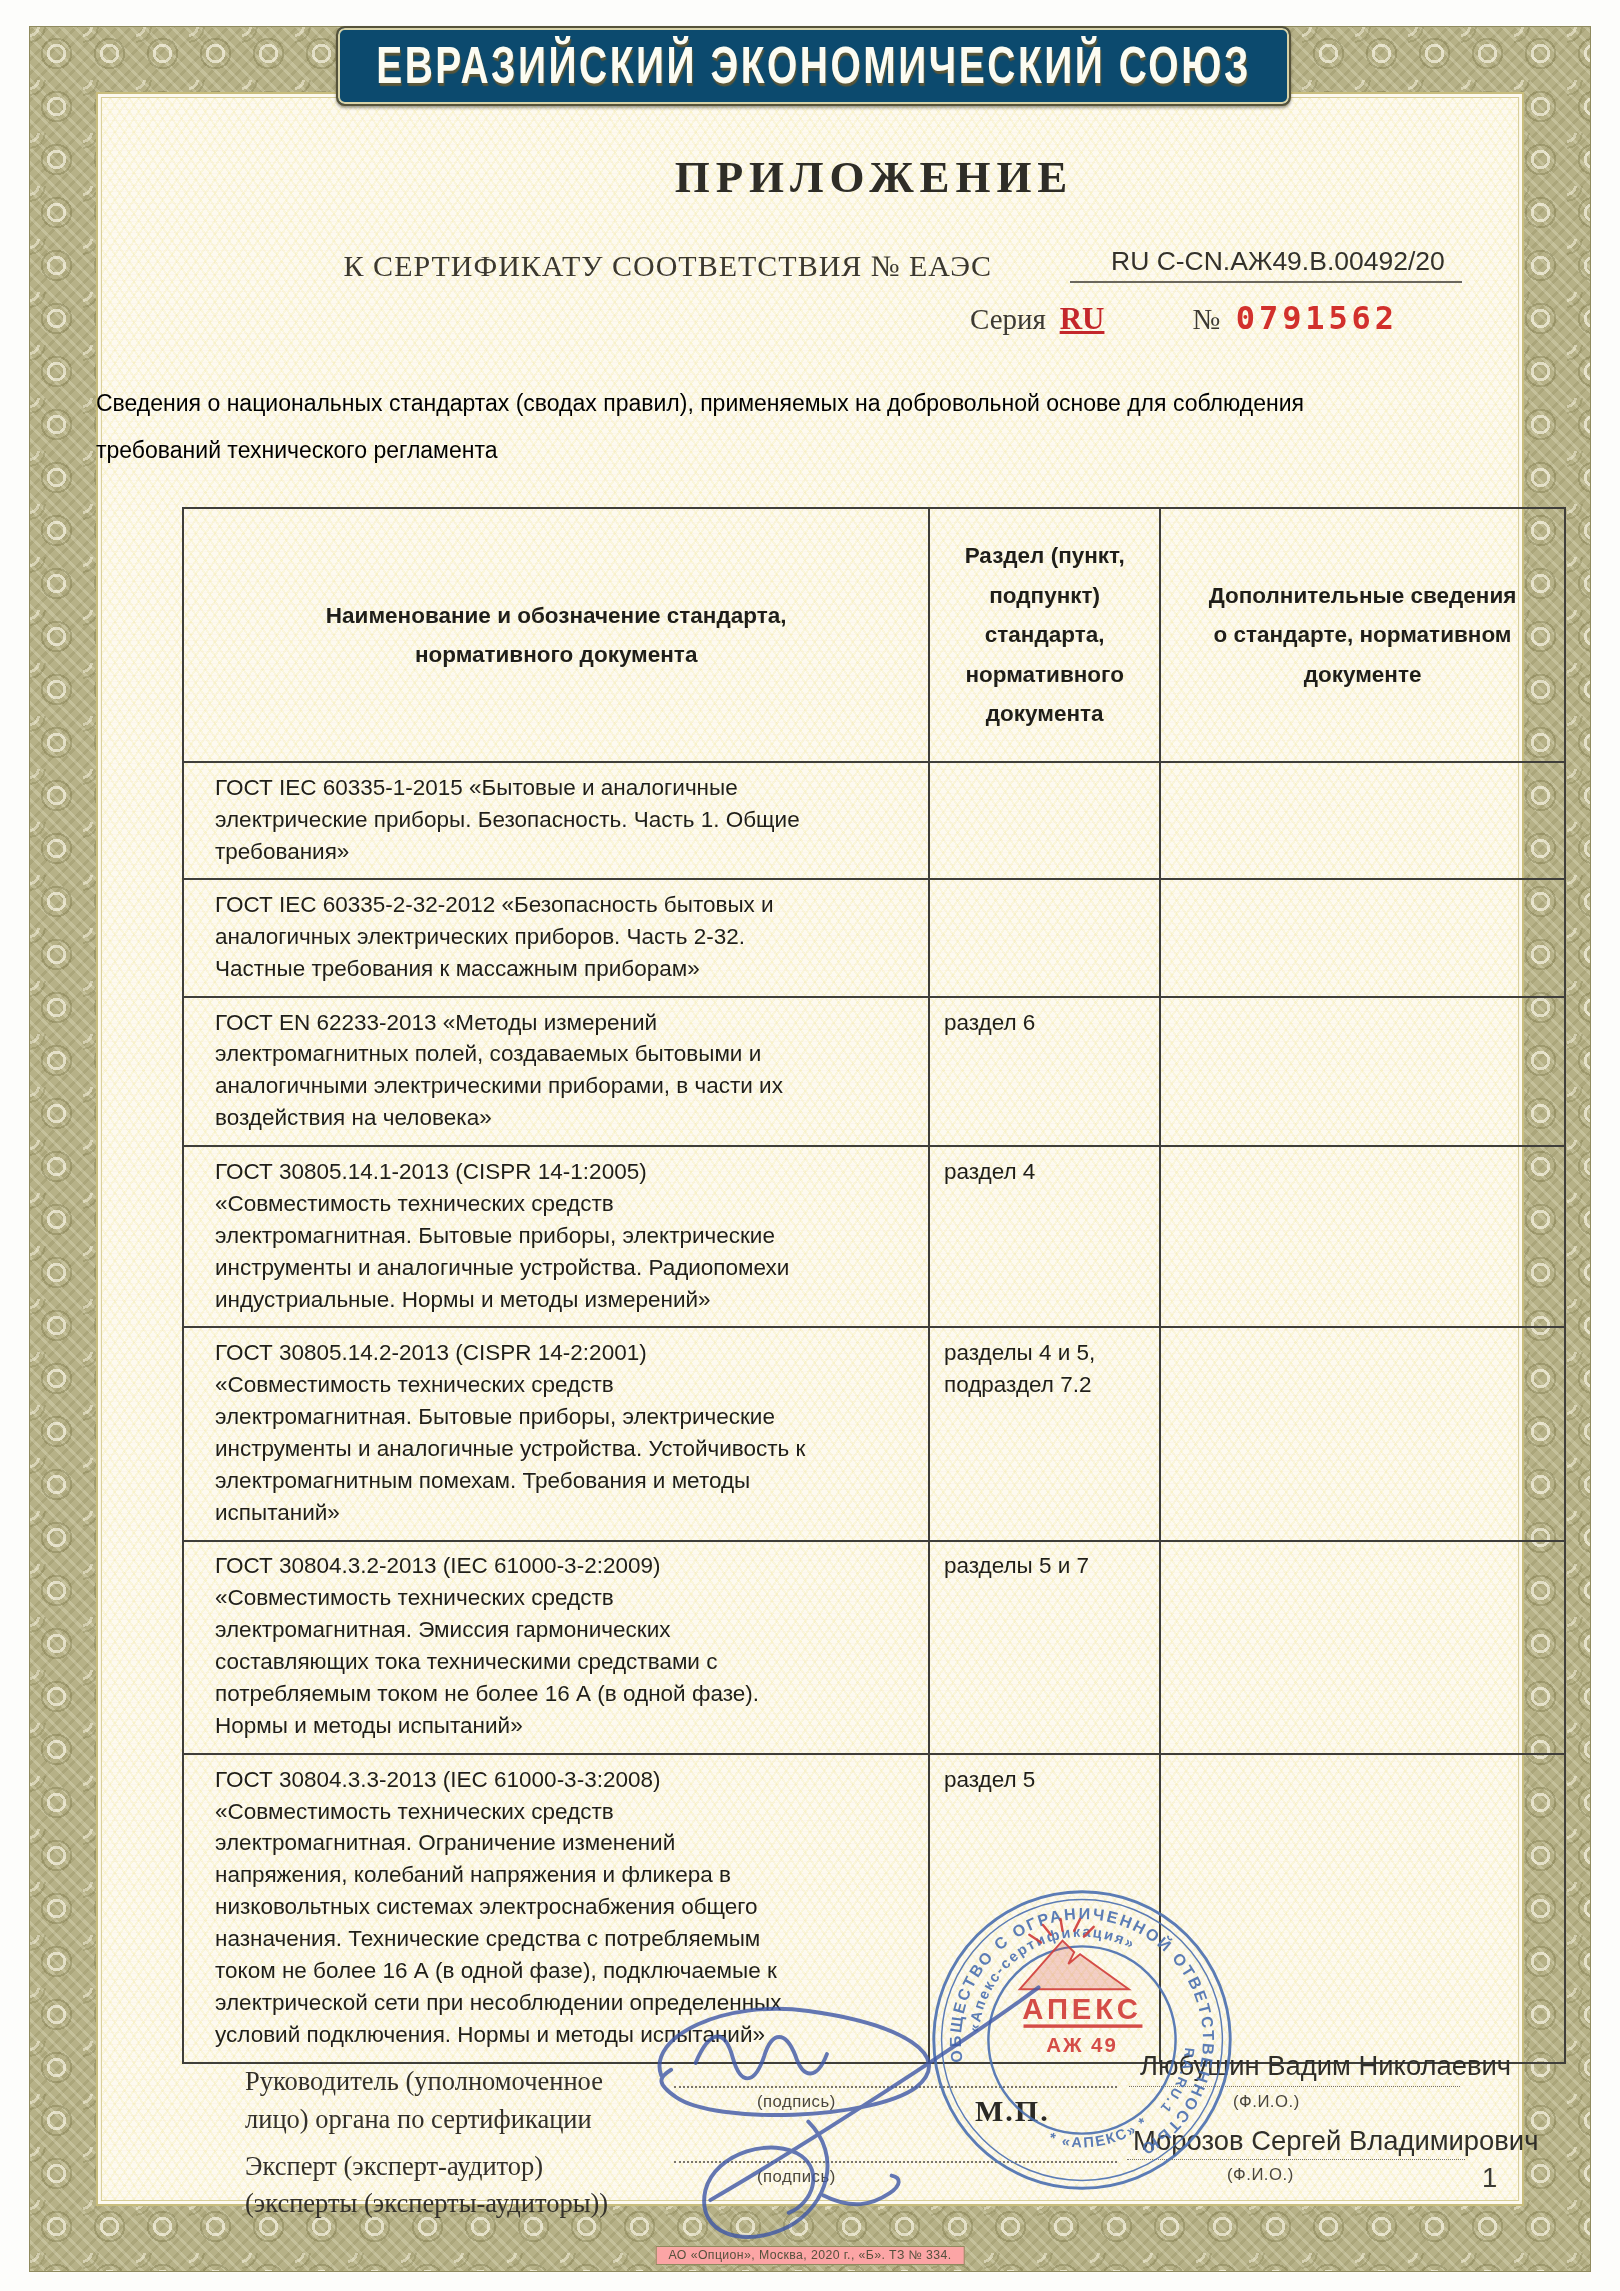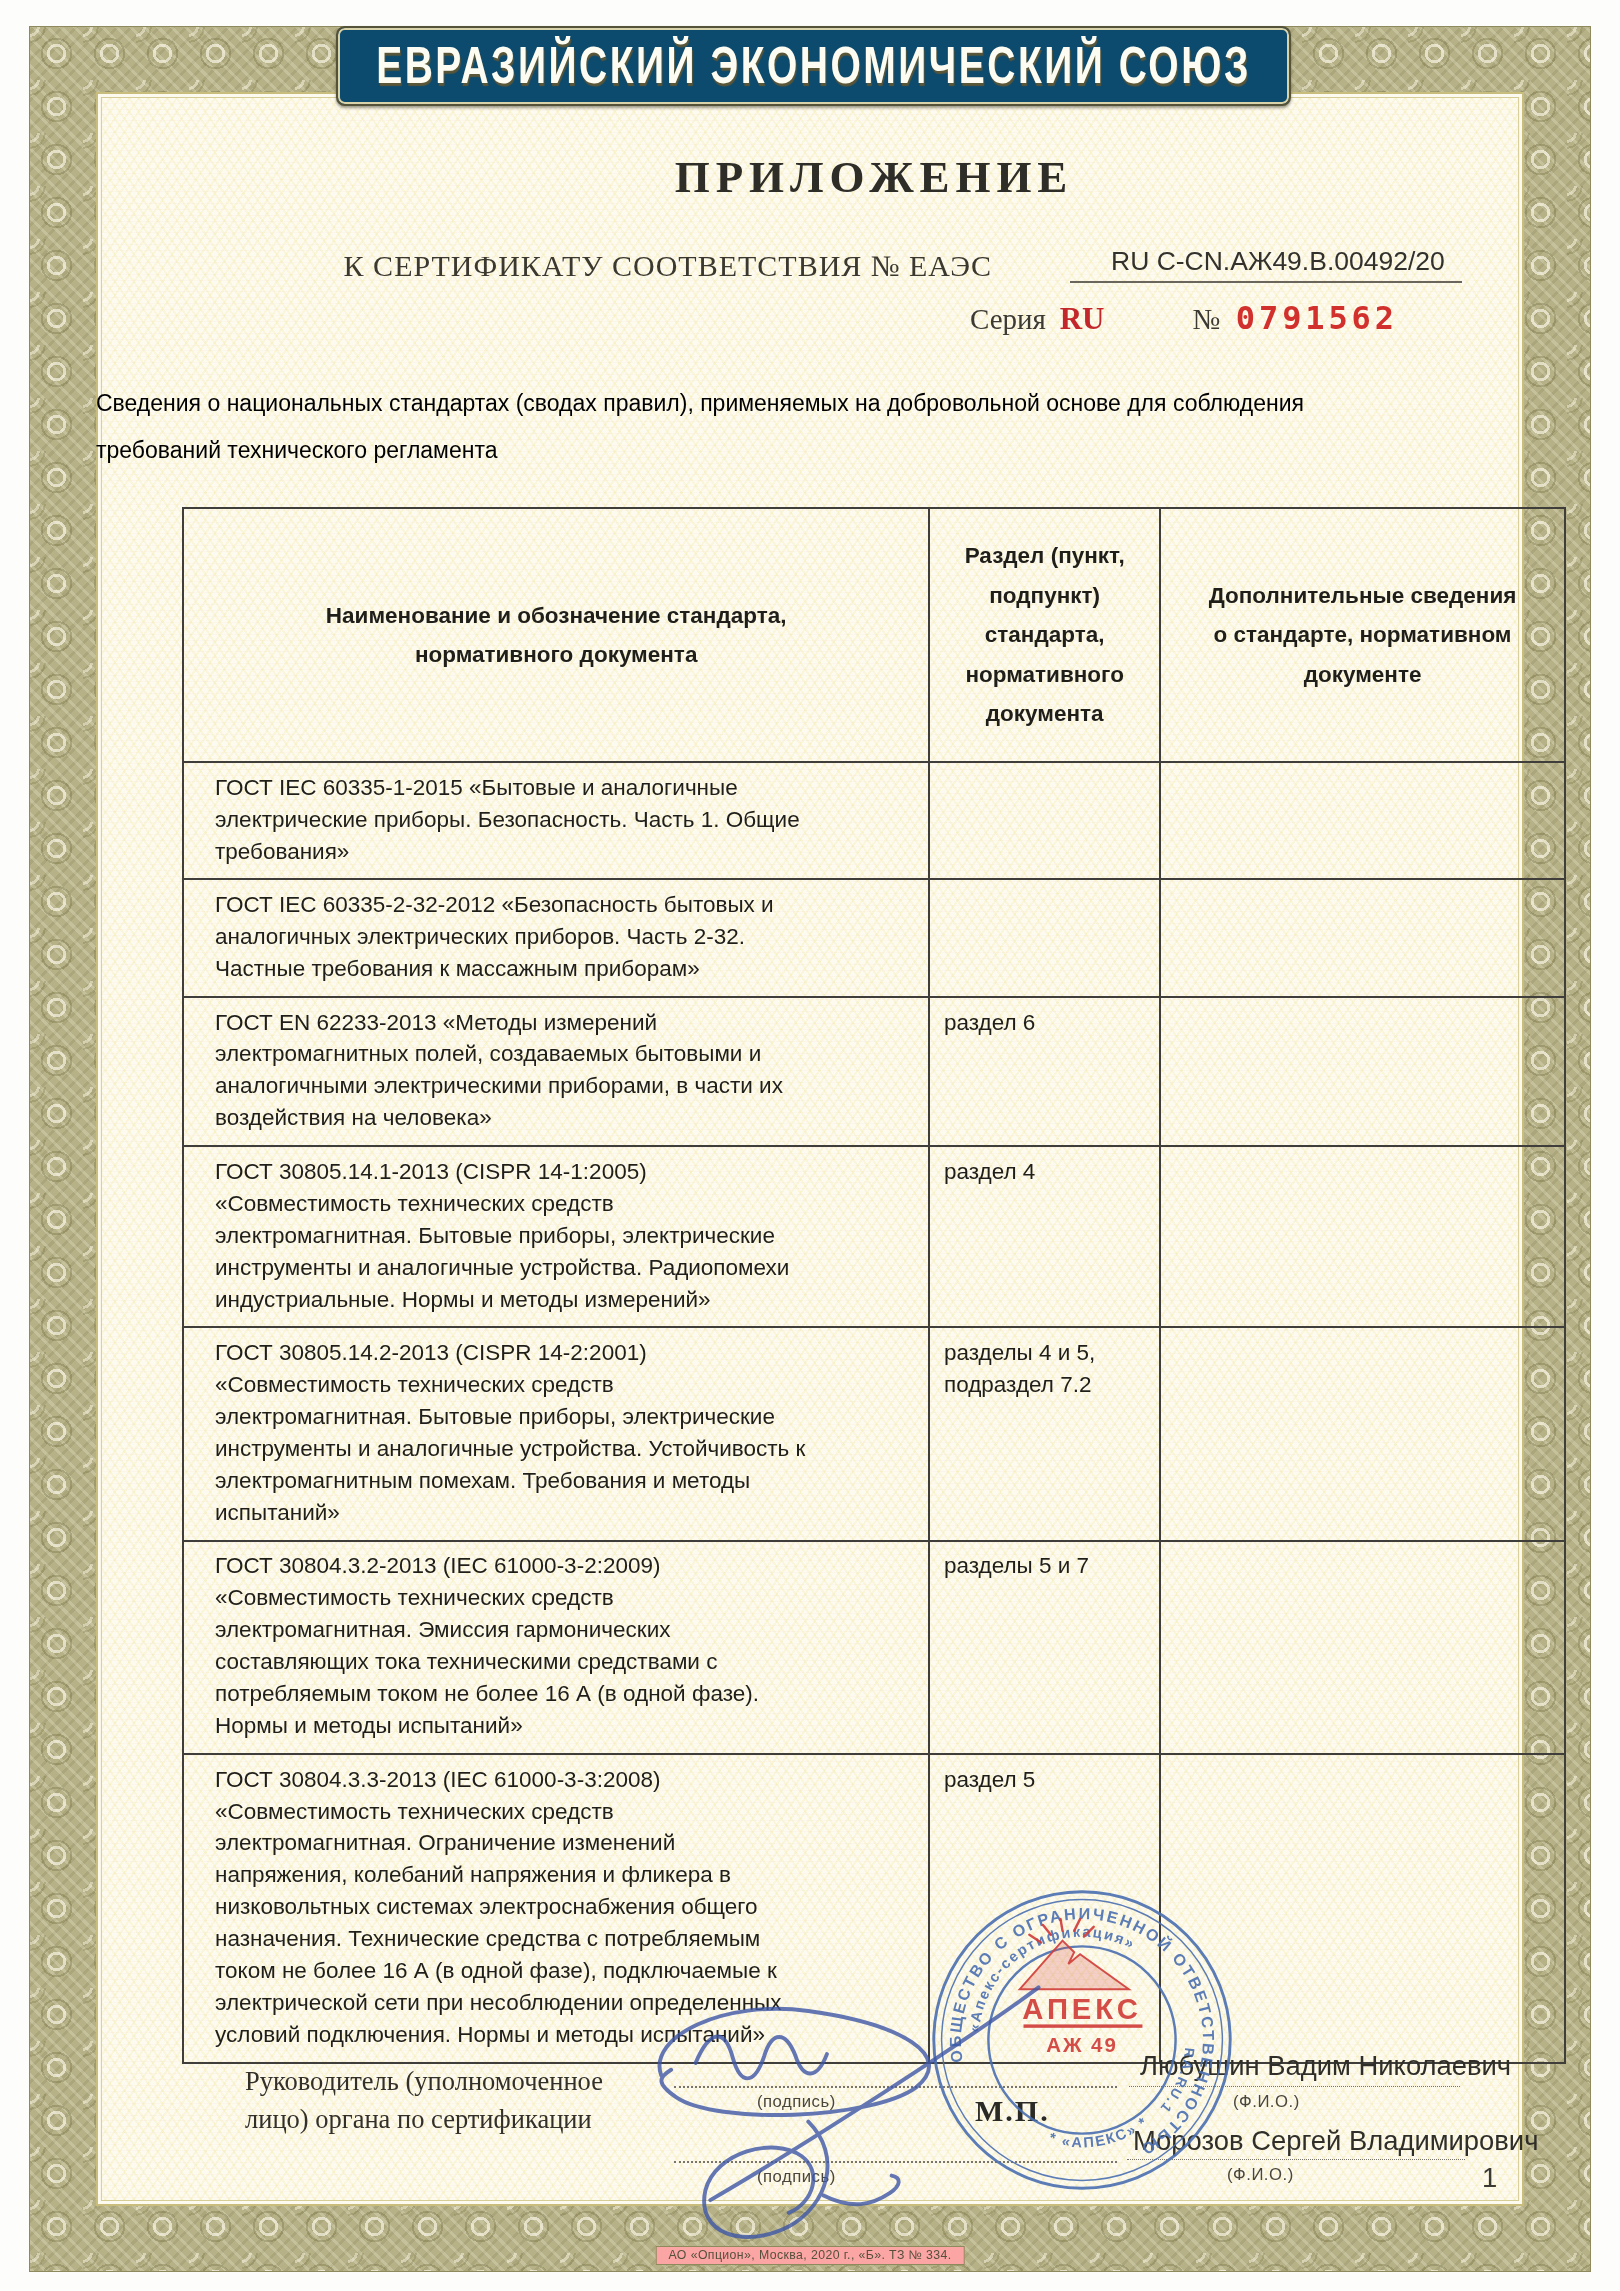--- a/index.html
+++ b/index.html
@@ -55,21 +55,21 @@
   .subtitle{font-family:"Liberation Serif",serif;font-size:30px;color:#3b382f;letter-spacing:1px;white-space:nowrap;}
   .cert-number{
     font-family:"Liberation Sans",sans-serif;font-size:26.5px;color:#33312b;white-space:nowrap;
     border-bottom:2px solid #6a665c;padding:0 17.6px 3.9px 41px;
   }
   .series-row{
     margin-top:15.7px;display:flex;justify-content:center;align-items:baseline;
     transform:translateX(310px);
   }
   .series-label{font-family:"Liberation Serif",serif;font-size:29px;color:#3d3a33;}
-  .series-value{font-family:"Liberation Serif",serif;font-weight:bold;font-size:31px;color:#c4272b;margin-left:13.7px;}
+  .series-value{font-family:"Liberation Serif",serif;font-weight:bold;font-size:31px;color:#c4272b;margin-left:13.7px;text-decoration:underline;}
   .num-sign{font-family:"Liberation Serif",serif;font-size:29px;color:#3d3a33;margin-left:88px;}
   .blank-number{
     font-family:"DejaVu Sans Mono",monospace;font-weight:bold;font-size:32px;
     color:#d2302c;letter-spacing:3.9px;margin-left:15.7px;
   }
   .intro{margin-top:43px;text-align:left;font-size:23px;line-height:2.05;color:#000000;}
   
   table.std{
     width:1384px;margin:33px auto 0;border-collapse:collapse;
     font-size:22.5px;color:#1f1e19;
@@ -197,20 +197,24 @@
         <tr>
           <td class="c-standard">ГОСТ 30804.3.3-2013 (IEC 61000-3-3:2008) «Совместимость технических средств электромагнитная. Ограничение изменений напряжения, колебаний напряжения и фликера в низковольтных системах электроснабжения общего назначения. Технические средства с потребляемым током не более 16 А (в одной фазе), подключаемые к электрической сети при несоблюдении определенных условий подключения. Нормы и методы испытаний»</td>
           <td class="c-section">раздел 5</td>
           <td class="c-extra"></td>
         </tr>
       </tbody>
     </table>
   </div>
 
   <div class="sig head-label">Руководитель (уполномоченное лицо) органа по сертификации</div>
+  <div class="sig expert-label">
+    <div>Эксперт (эксперт-аудитор)</div>
+    <div>(эксперты (эксперты-аудиторы))</div>
+  </div>
 
   <div class="sig dotline line-sign1"></div>
   <div class="sig dotline line-sign2"></div>
   <div class="sig small-cap cap-sign1">(подпись)</div>
   <div class="sig small-cap cap-sign2">(подпись)</div>
 
   <div class="sig name name1">Любушин Вадим Николаевич</div>
   <div class="sig line-name1"></div>
   <div class="sig small-cap cap-fio1">(Ф.И.О.)</div>
 

